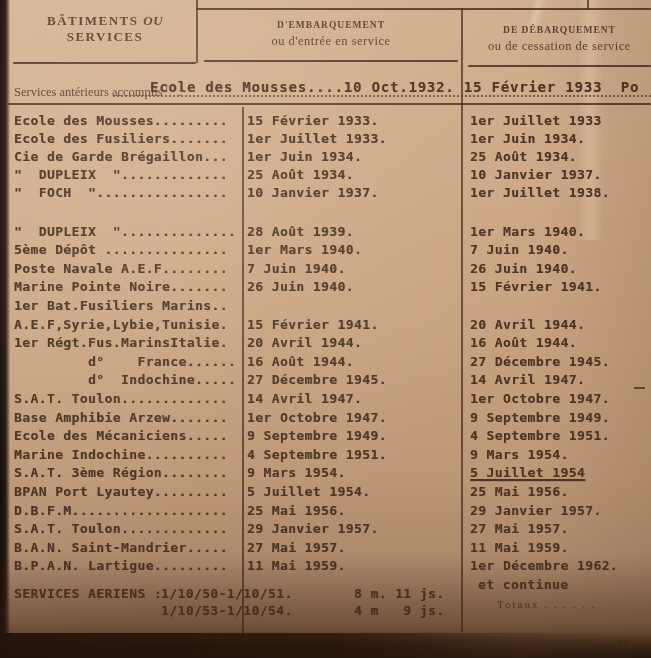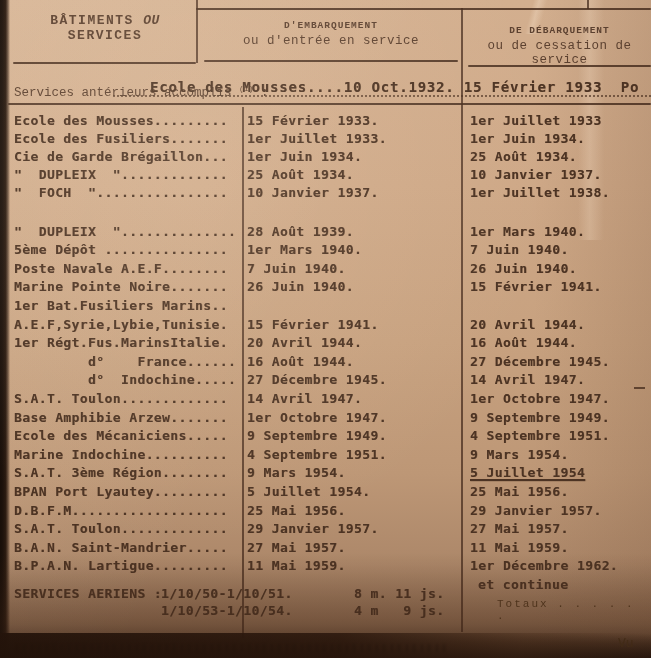--- a/index.html
+++ b/index.html
@@ -33,21 +33,21 @@
   #rule-c1{left:13px;top:62px;width:183px;}
   #rule-c2{left:204px;top:60px;width:254px;}
   #rule-c3{left:468px;top:65px;width:183px;}
   #rule-mid{left:8px;top:103px;width:643px;height:2px;}
   #v-col1{left:196px;top:0;height:63px;}
   #v-col2{left:461px;top:8px;height:624px;}
   #v-body{left:242px;top:107px;height:531px;}
   #v-tick{left:587px;top:0;height:9px;}
   .dotted{position:absolute;left:113px;top:95px;width:538px;border-bottom:2px dotted rgba(72,46,31,0.65);}
 
-  .printed{color:#5c4130;font-family:Liberation Mono, monospace;}
+  .printed{color:#5c4130;}
   .hdr1{position:absolute;left:14px;top:13px;width:182px;text-align:center;font-size:13px;font-weight:bold;letter-spacing:1.5px;}
   .hdr1 .ou{font-style:italic;font-weight:bold;letter-spacing:0.5px;}
   .hdr-small{position:absolute;text-align:center;font-size:9.5px;font-weight:bold;letter-spacing:1px;}
   .hdr-sub{position:absolute;text-align:center;font-size:12.5px;letter-spacing:0.5px;}
   #h2a{left:204px;top:20px;width:254px;} #h2b{left:204px;top:34px;width:254px;}
   #h3a{left:468px;top:25px;width:183px;} #h3b{left:468px;top:39px;width:183px;}
 
   .typed{font-family:"DejaVu Sans Mono","Liberation Mono",monospace;font-weight:bold;
     color:#4c3323;font-size:13px;letter-spacing:0.4px;white-space:pre;
     text-shadow:0.4px 0.4px 0.5px rgba(74,48,32,0.45);}

